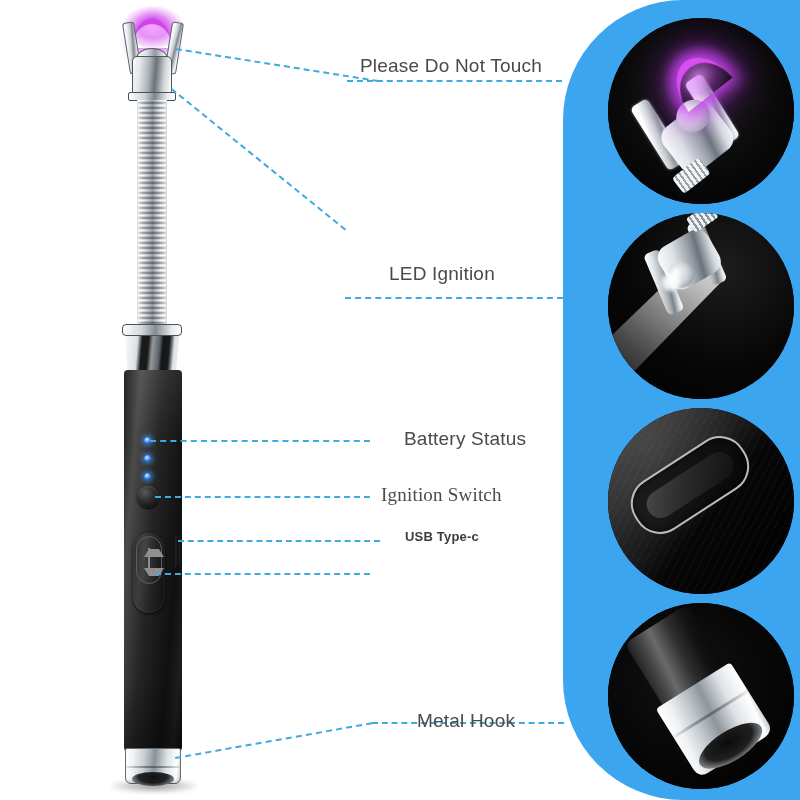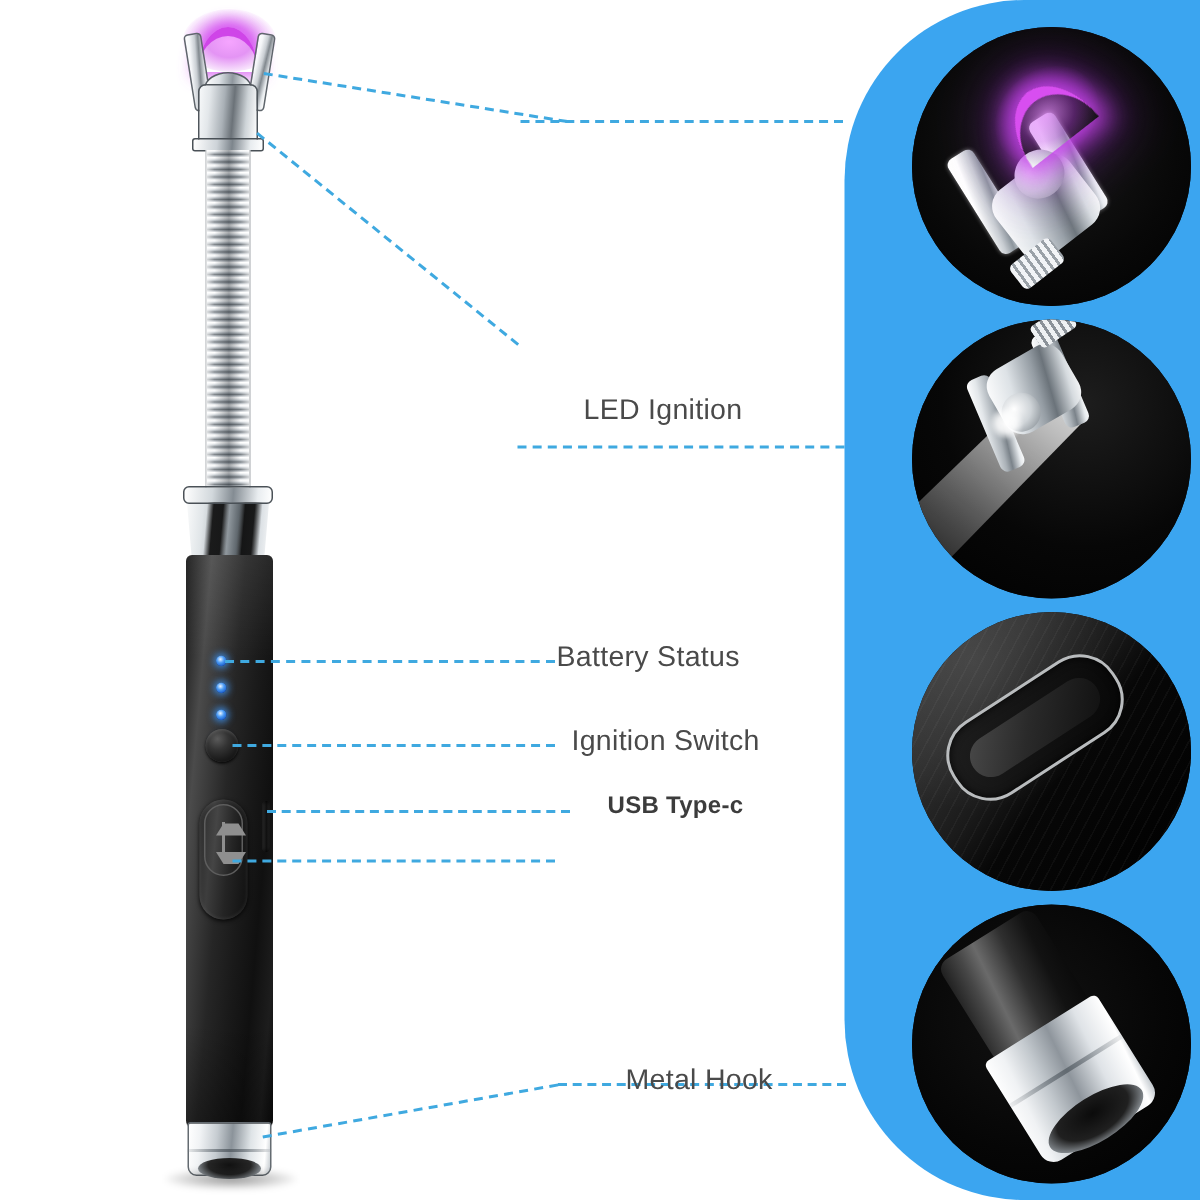--- a/index.html
+++ b/index.html
@@ -303,21 +303,21 @@
   .label{
     position:absolute;
     color:#4a4a4a;
     font-size:19px;
     letter-spacing:.2px;
     white-space:nowrap;
   }
   .label-bold{
     position:absolute;
     color:#3c3c3c;
-    font-size:16px;
+    font-size:13px;
     font-weight:bold;
     letter-spacing:.2px;
     white-space:nowrap;
   }
   .lead{
     position:absolute;
     height:0;
     border-top:2px dashed #3fa9e0;
     transform-origin:0 0;
   }
@@ -423,25 +423,26 @@
 
   <div class="lead" style="left:155px;top:496px;width:215px;"></div>
 
   <div class="lead" style="left:178px;top:540px;width:202px;"></div>
 
   <div class="lead" style="left:155px;top:573px;width:215px;"></div>
 
   <div class="lead" style="left:175px;top:757px;width:200px;transform:rotate(-10deg);"></div>
   <div class="lead" style="left:372px;top:722px;width:192px;"></div>
 
+  <div class="label" style="left:360px;top:55px;">Please Do Not Touch</div>
 
   <div class="label" style="left:389px;top:263px;">LED Ignition</div>
 
-  <div class="label" style="left:371px;top:428px;">Battery Status</div>
-
-  <div class="label" style="left:381px;top:484px;">Ignition Switch</div>
+  <div class="label" style="left:404px;top:428px;">Battery Status</div>
+
+  <div class="label" style="left:381px;top:484px;font-family:Liberation Serif, serif;">Ignition Switch</div>
 
   <div class="label-bold" style="left:405px;top:529px;">USB Type-c</div>
 
 
   <div class="label" style="left:389px;top:710px;margin-left:28px;">Metal Hook</div>
 
 </div>
 
 </body></html>

